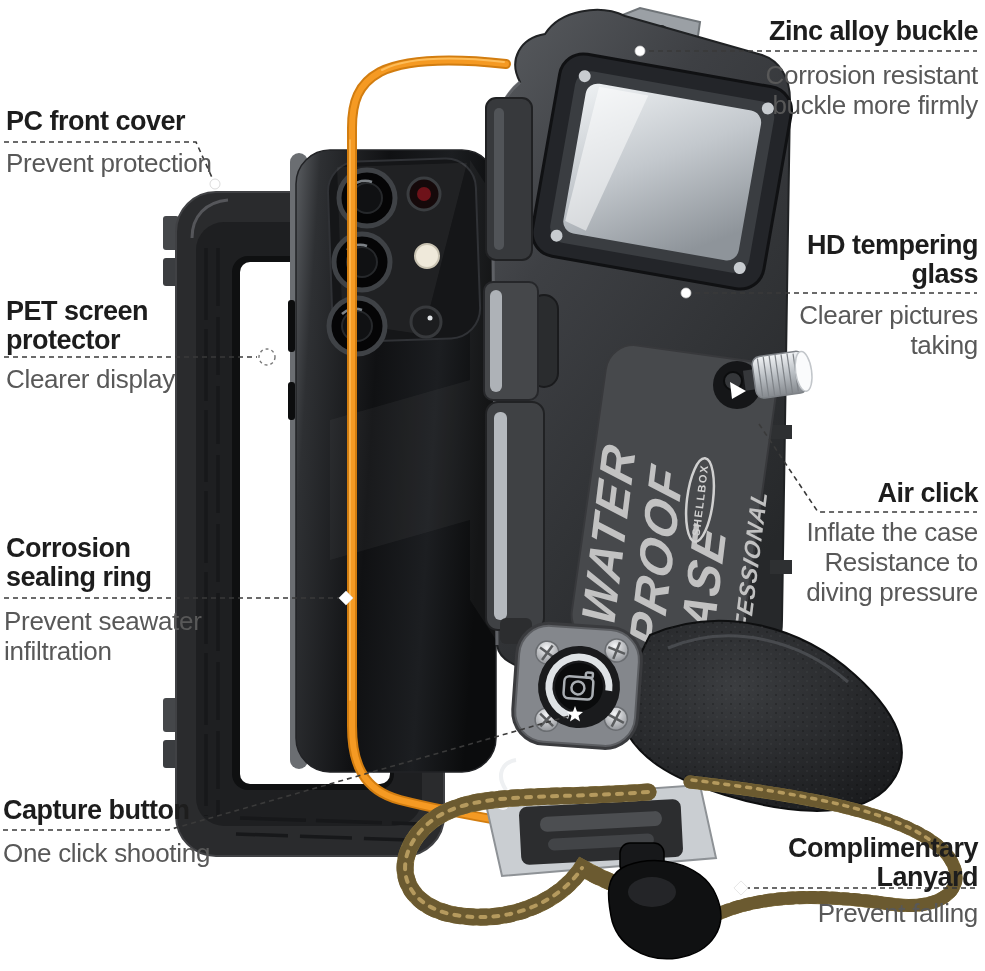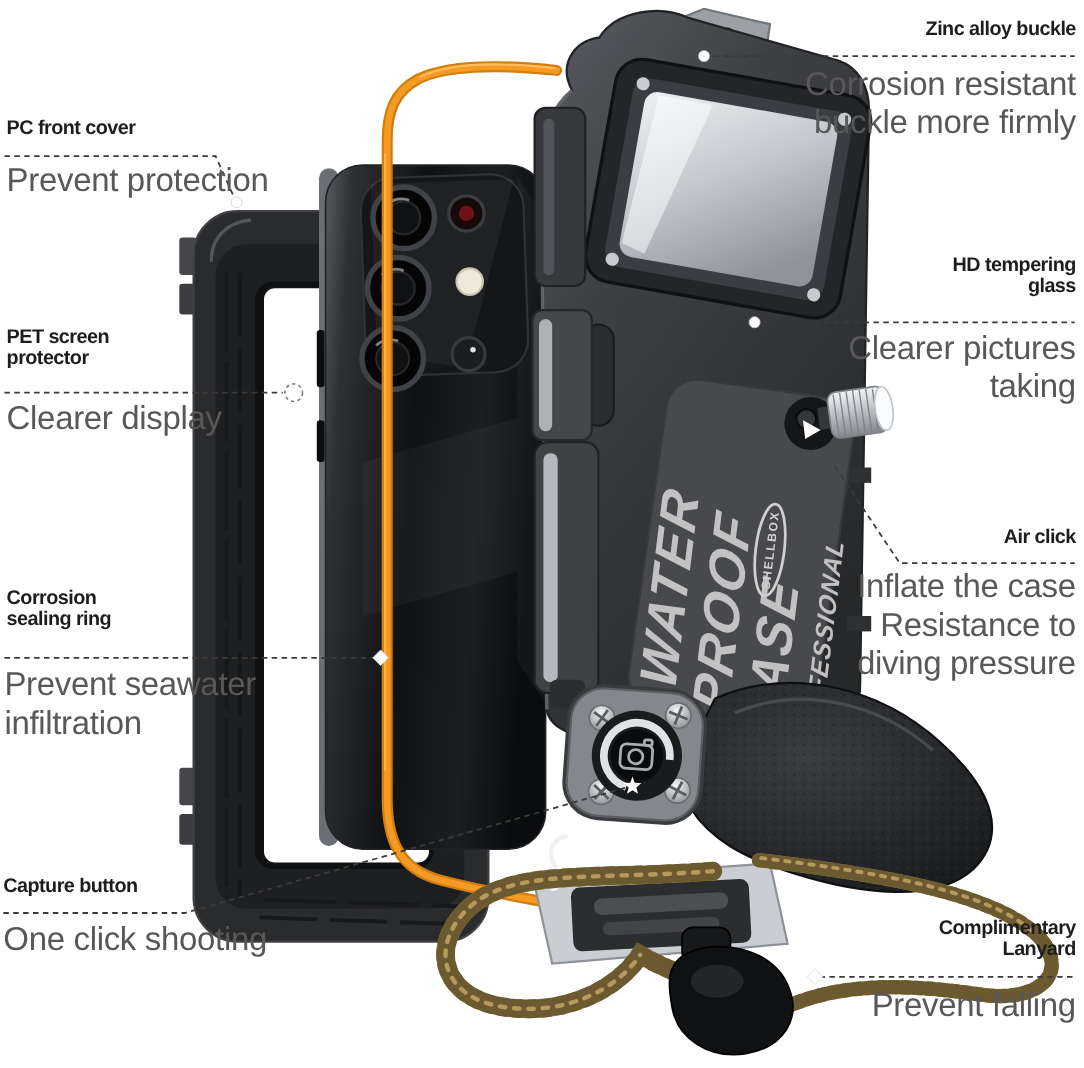--- a/index.html
+++ b/index.html
@@ -2,25 +2,25 @@
 <html><head>
 <meta charset="utf-8">
 <style>
   html,body{margin:0;padding:0;background:#fff;}
   .canvas{
     position:relative;width:985px;height:971px;background:#ffffff;overflow:hidden;
     font-family:"Liberation Sans",sans-serif;
   }
   .art{position:absolute;left:0;top:0;}
   .t{
-    position:absolute;font-weight:bold;font-size:18px;line-height:1.08;
+    position:absolute;font-weight:bold;font-size:27px;line-height:1.08;
     color:#1d1d1d;white-space:pre-line;letter-spacing:-0.5px;
   }
   .d{
-    position:absolute;font-size:30px;line-height:1.16;color:#585858;
+    position:absolute;font-size:26px;line-height:1.16;color:#585858;
     white-space:pre-line;letter-spacing:-0.3px;
   }
   .r{right:7px;text-align:right;}
 </style>
 </head>
 <body>
 
 <div class="canvas">
 
   <svg class="art" width="985" height="971" viewBox="0 0 985 971">

